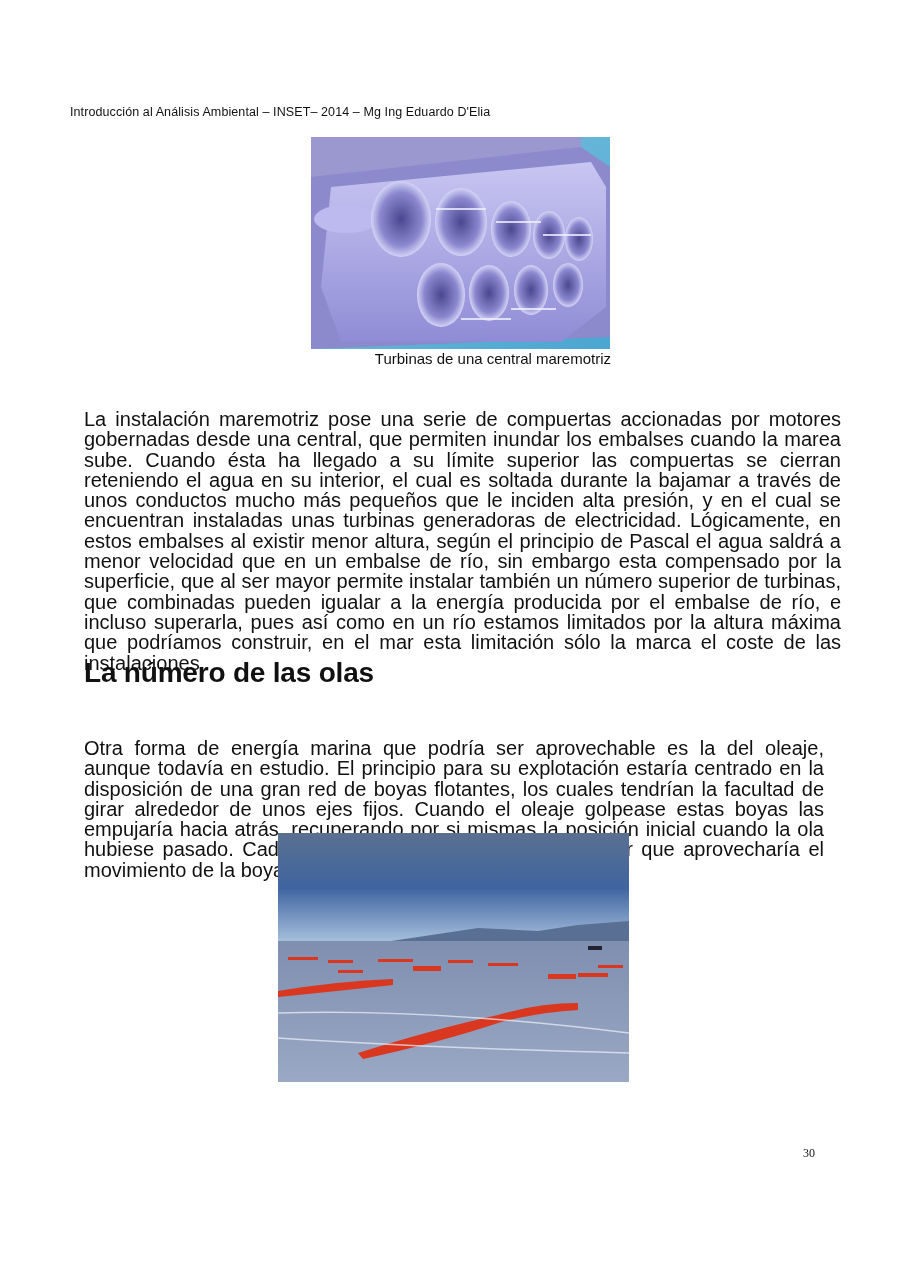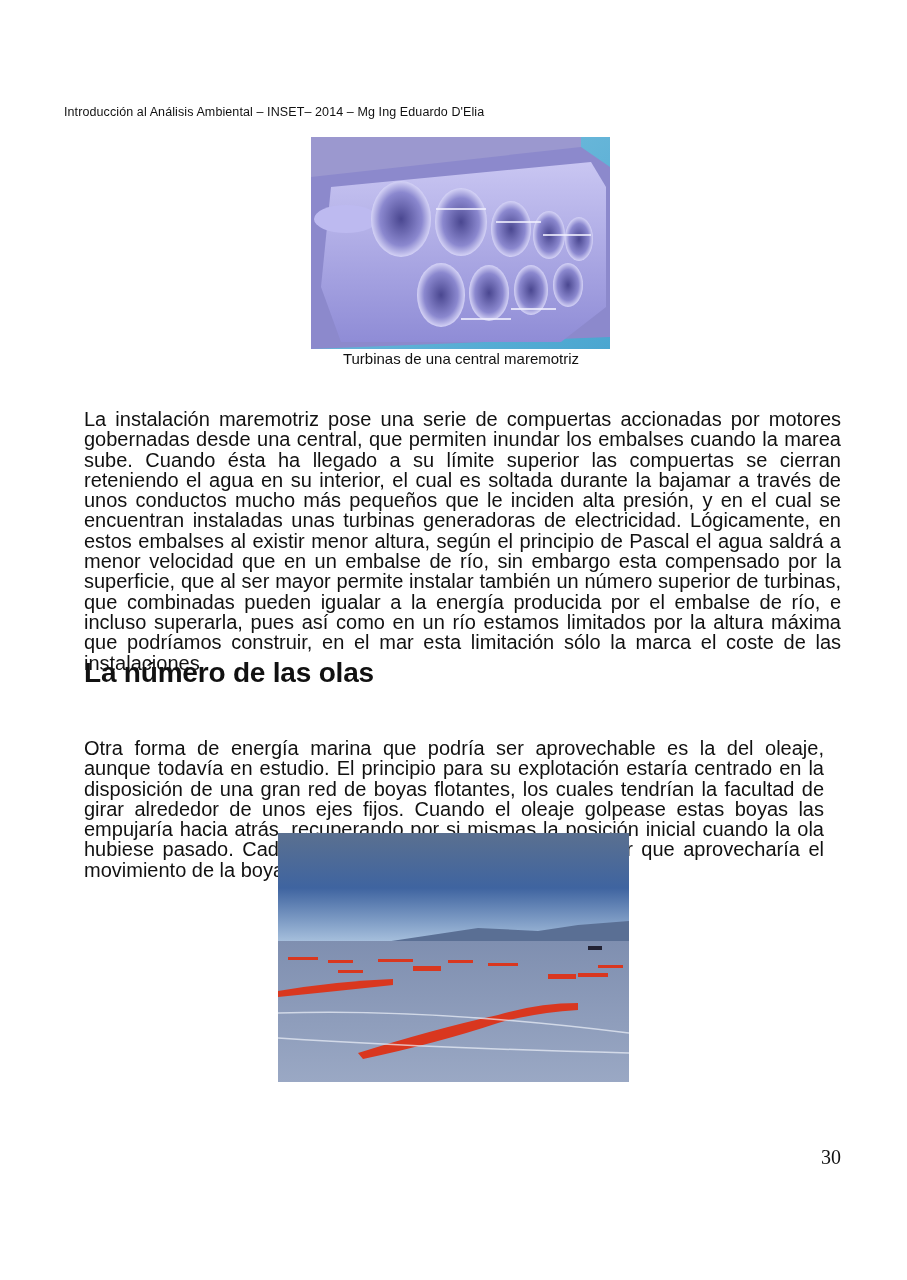--- a/index.html
+++ b/index.html
@@ -1,25 +1,25 @@
 <!DOCTYPE html>
 <html><head>
 <meta charset="utf-8">
 <style>
   html, body { margin: 0; padding: 0; background: #ffffff; }
   body { width: 907px; height: 1280px; position: relative; overflow: hidden; font-family: "Liberation Sans", sans-serif; color: #111; }
-  .header { position: absolute; left: 64px; top: 105px; font-size: 12.5px; letter-spacing: 0.1px; color: #111; white-space: nowrap; text-align: right; }
+  .header { position: absolute; left: 70px; top: 105px; font-size: 12.5px; letter-spacing: 0.1px; color: #111; white-space: nowrap; text-align: right; }
   .fig1 { position: absolute; left: 311px; top: 137px; width: 299px; height: 212px; overflow: hidden; }
-  .caption { position: absolute; left: 311px; top: 350px; width: 300px; text-align: center; font-size: 15px; color: #111; }
+  .caption { position: absolute; left: 311px; top: 350px; width: 300px; text-align: right; font-size: 15px; color: #111; }
   .para { position: absolute; left: 84px; width: 757px; font-size: 20px; line-height: 20.3px; text-align: justify; color: #111; }
   .p1 { top: 389px; }
   .p2 { top: 718px; width: 740px; }
   .heading { position: absolute; left: 84px; top: 634px; font-size: 28px; font-weight: bold; color: #111; letter-spacing: -0.2px; }
   .fig2 { position: absolute; left: 278px; top: 833px; width: 351px; height: 249px; overflow: hidden; }
-  .pagenum { position: absolute; left: 821px; top: 1146px; font-family: "Liberation Serif", serif; font-size: 20px; color: #111; }
+  .pagenum { position: absolute; left: 803px; top: 1146px; font-family: "Liberation Serif", serif; font-size: 12px; color: #111; }
 </style>
 </head>
 <body>
 
 <div class="header">Introducción al Análisis Ambiental – INSET– 2014 – Mg Ing Eduardo D'Elia</div>
 
 <div class="fig1">
   <svg width="299" height="212" viewBox="0 0 299 212">
     <defs>
       <linearGradient id="bgW" x1="0" y1="0" x2="1" y2="1">

